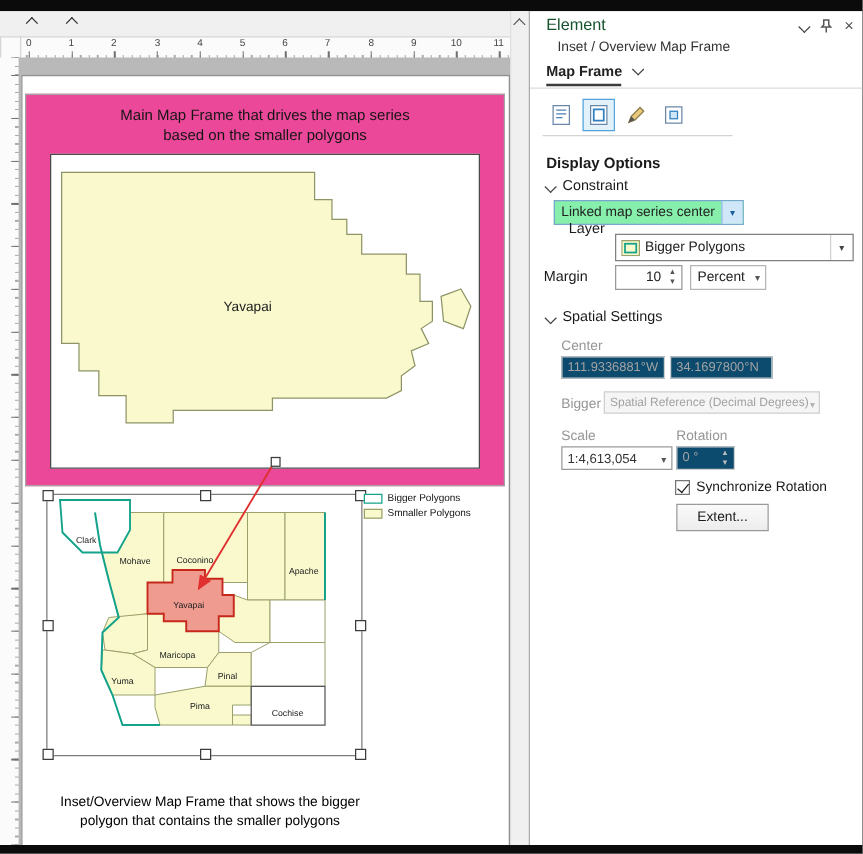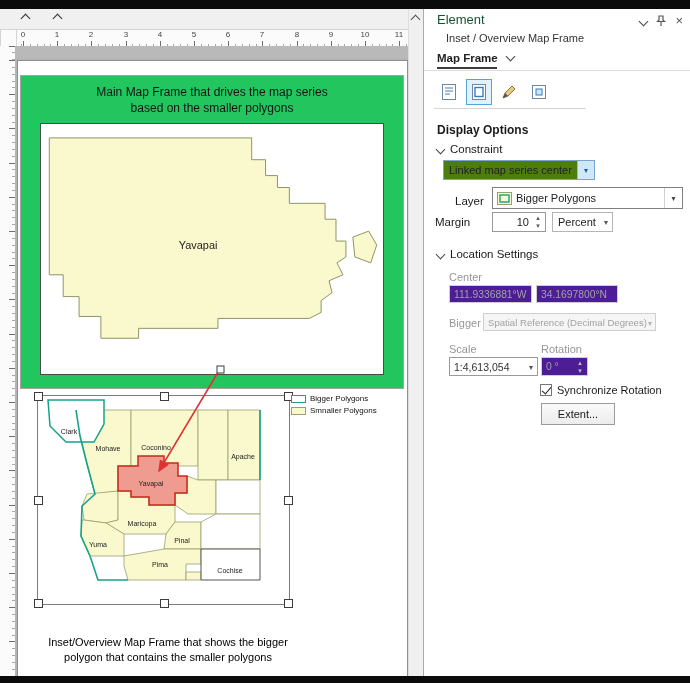--- a/index.html
+++ b/index.html
@@ -27,21 +27,21 @@
   .rcorner { left:0; top:29px; width:15px; height:17px; background:#fbfbfb; border:1px solid #d5d5d5; }
   .vruler { left:0; top:46px; width:15px; height:630px; background:#fbfbfb; border-right:1px solid #c9c9c9; }
   .vruler .ticks-minor { position:absolute; top:0; bottom:0; right:0; width:3px;
       background-image:repeating-linear-gradient(to bottom,#a8a8a8 0 1px,transparent 1px 6.84px); background-position-y:14px; }
   .vruler .ticks-major { position:absolute; top:0; bottom:0; right:0; width:6px;
       background-image:repeating-linear-gradient(to bottom,#6f6f6f 0 1px,transparent 1px 34.2px); background-position-y:14px; }
 
   .canvas { left:15px; top:46px; width:393px; height:630px; background:#b9b9b9; }
   .page { left:2px; top:14px; width:389px; height:616px; background:#fff; border:1px solid #8f8f8f; box-shadow:2px 2px 4px rgba(0,0,0,.25); }
 
-  .mainframe { left:2px; top:14px; width:382px; height:312px; border:1px solid #a3a3a3; background:#22c55e; }
+  .mainframe { left:2px; top:14px; width:382px; height:312px; border:1px solid #a3a3a3; background:#ec4899; }
   .maintitle { width:100%; text-align:center; font-size:12px; color:#151515; line-height:16px; }
   .mapbox { left:19px; top:47px; width:342px; height:250px; border:1px solid #4a4a4a; background:#fff; }
 
   .insetframe { left:19px; top:334px; width:251px; height:208px; border:1px solid #7c7c7c; background:#fff; }
   .handle { position:absolute; width:7px; height:7px; background:#fff; border:1px solid #3c3c3c; }
 
   .legend { left:273px; top:333px; width:112px; }
   .legrow { display:flex; align-items:center; margin-bottom:3px; }
   .sw { width:13px; height:6px; margin-right:4px; flex:none; }
   .sw.big { background:#fff; border:1.5px solid #14a38a; }
@@ -66,39 +66,39 @@
   .pdivider { left:0px; top:61px; width:267px; height:1px; background:#dcdcdc; }
   .iconbtn { position:absolute; width:24px; height:24px; top:70px; display:flex; align-items:center; justify-content:center; border:1px solid transparent; }
   .iconbtn.sel { background:#e3f1fb; border:1px solid #55a5dd; }
   .icondivider { left:10px; top:99px; width:152px; height:1px; background:#d4d4d4; }
 
   .sechead { font-size:12px; font-weight:bold; color:#1a1a1a; }
   .grouprow { display:flex; align-items:center; gap:6px; }
   .glabel { font-size:11.5px; color:#1a1a1a; }
   .graylabel { font-size:11px; color:#969696; }
 
-  .combo { position:absolute; height:20px; background:#4d7c0f; border:1px solid #7aa5cf; box-sizing:border-box; }
+  .combo { position:absolute; height:20px; background:#86efac; border:1px solid #7aa5cf; box-sizing:border-box; }
   .combo .txt { position:absolute; left:5px; top:3px; font-size:11px; color:#222; white-space:nowrap; }
   .combo .ddbtn { position:absolute; right:0; top:0; bottom:0; width:16px; background:#cfe7f9; border-left:1px solid #8fb8dc;
       display:flex; align-items:center; justify-content:center; font-size:8px; color:#1a5f9e; }
 
   .combo2 { position:absolute; height:22px; background:#fff; border:1px solid #808080; box-sizing:border-box; }
   .combo2 .txt { position:absolute; left:23px; top:4px; font-size:11px; color:#222; white-space:nowrap; }
   .combo2 .dd { position:absolute; right:0; top:0; bottom:0; width:17px; display:flex; align-items:center; justify-content:center; font-size:8px; color:#444; border-left:1px solid #d0d0d0; }
 
   .numbox { position:absolute; height:20px; background:#fff; border:1px solid #999; box-sizing:border-box; }
   .numbox .val { position:absolute; right:16px; top:3px; font-size:11px; color:#222; }
   .spin { position:absolute; right:2px; top:1px; width:10px; display:flex; flex-direction:column; align-items:center; line-height:8px; font-size:7px; color:#555; }
   .spin.dis { color:#bdbdbd; }
 
   .flatdd { position:absolute; height:20px; background:#fff; border:1px solid #b5b5b5; box-sizing:border-box;text-decoration:underline; }
   .flatdd .txt { position:absolute; left:5px; top:3px; font-size:11px; color:#222; white-space:nowrap; }
   .flatdd .arr { position:absolute; right:4px; top:5px; font-size:8px; color:#555; }
 
-  .disfield { position:absolute; height:18px; background:#4c1d95; border:1px solid #cfcfcf; box-sizing:border-box; }
+  .disfield { position:absolute; height:18px; background:#0c4a6e; border:1px solid #cfcfcf; box-sizing:border-box; }
   .disfield .txt { position:absolute; left:4px; top:3px; font-size:10.3px; color:#a2a2a2; white-space:nowrap; }
   .disdd { background:#f5f5f5; }
   .disdd .arr { position:absolute; right:3px; top:5px; font-size:8px; color:#b5b5b5; }
 
   .scalecombo { position:absolute; height:19px; background:#fff; border:1px solid #9a9a9a; box-sizing:border-box; }
   .scalecombo .txt { position:absolute; left:4px; top:3px; font-size:10.5px; color:#333; }
   .scalecombo .arr { position:absolute; right:4px; top:5px; font-size:8px; color:#555; }
 
   .checkbox { position:absolute; width:12px; height:12px; background:#fff; border:1px solid #767676; box-sizing:border-box; }
   .checkmark { position:absolute; left:3px; top:0px; width:4px; height:8px; border:solid #1f1f1f; border-width:0 1.6px 1.6px 0; transform:rotate(40deg); }
@@ -292,21 +292,21 @@
     <div class="abs grouprow" style="left:13px;top:134px">
       <span class="cv down"></span>
       <span class="glabel">Constraint</span>
     </div>
 
     <div class="abs combo" style="left:19px;top:151px;width:152px">
       <span class="txt">Linked map series center</span>
       <span class="ddbtn">▾</span>
     </div>
 
-    <div class="abs glabel" style="left:31px;top:186px">Layer</div>
+    <div class="abs glabel" style="left:31px;top:168px">Layer</div>
     <div class="abs combo2" style="left:68px;top:178px;width:191px">
       <svg width="15" height="13" viewBox="0 0 15 13" style="position:absolute;left:4px;top:4px">
         <rect x="0.5" y="0.5" width="14" height="12" fill="#f9f9cd" stroke="#9aa06a"></rect>
         <rect x="3" y="3" width="9" height="7" fill="none" stroke="#14a38a" stroke-width="1.4"></rect>
       </svg>
       <span class="txt">Bigger Polygons</span>
       <span class="dd">▾</span>
     </div>
 
     <div class="abs glabel" style="left:11px;top:207px">Margin</div>
@@ -317,21 +317,21 @@
         <span>▾</span>
       </span>
     </div>
     <div class="abs flatdd" style="left:128px;top:203px;width:61px">
       <span class="txt">Percent</span>
       <span class="arr">▾</span>
     </div>
 
     <div class="abs grouprow" style="left:13px;top:239px">
       <span class="cv down"></span>
-      <span class="glabel">Location Settings</span>
+      <span class="glabel">Spatial Settings</span>
     </div>
 
     <div class="abs graylabel" style="left:25px;top:262px">Center</div>
     <div class="abs disfield" style="left:25px;top:276px;width:83px">
       <span class="txt">111.9336881°W</span>
     </div>
     <div class="abs disfield" style="left:112px;top:276px;width:82px">
       <span class="txt">34.1697800°N</span>
     </div>
 

